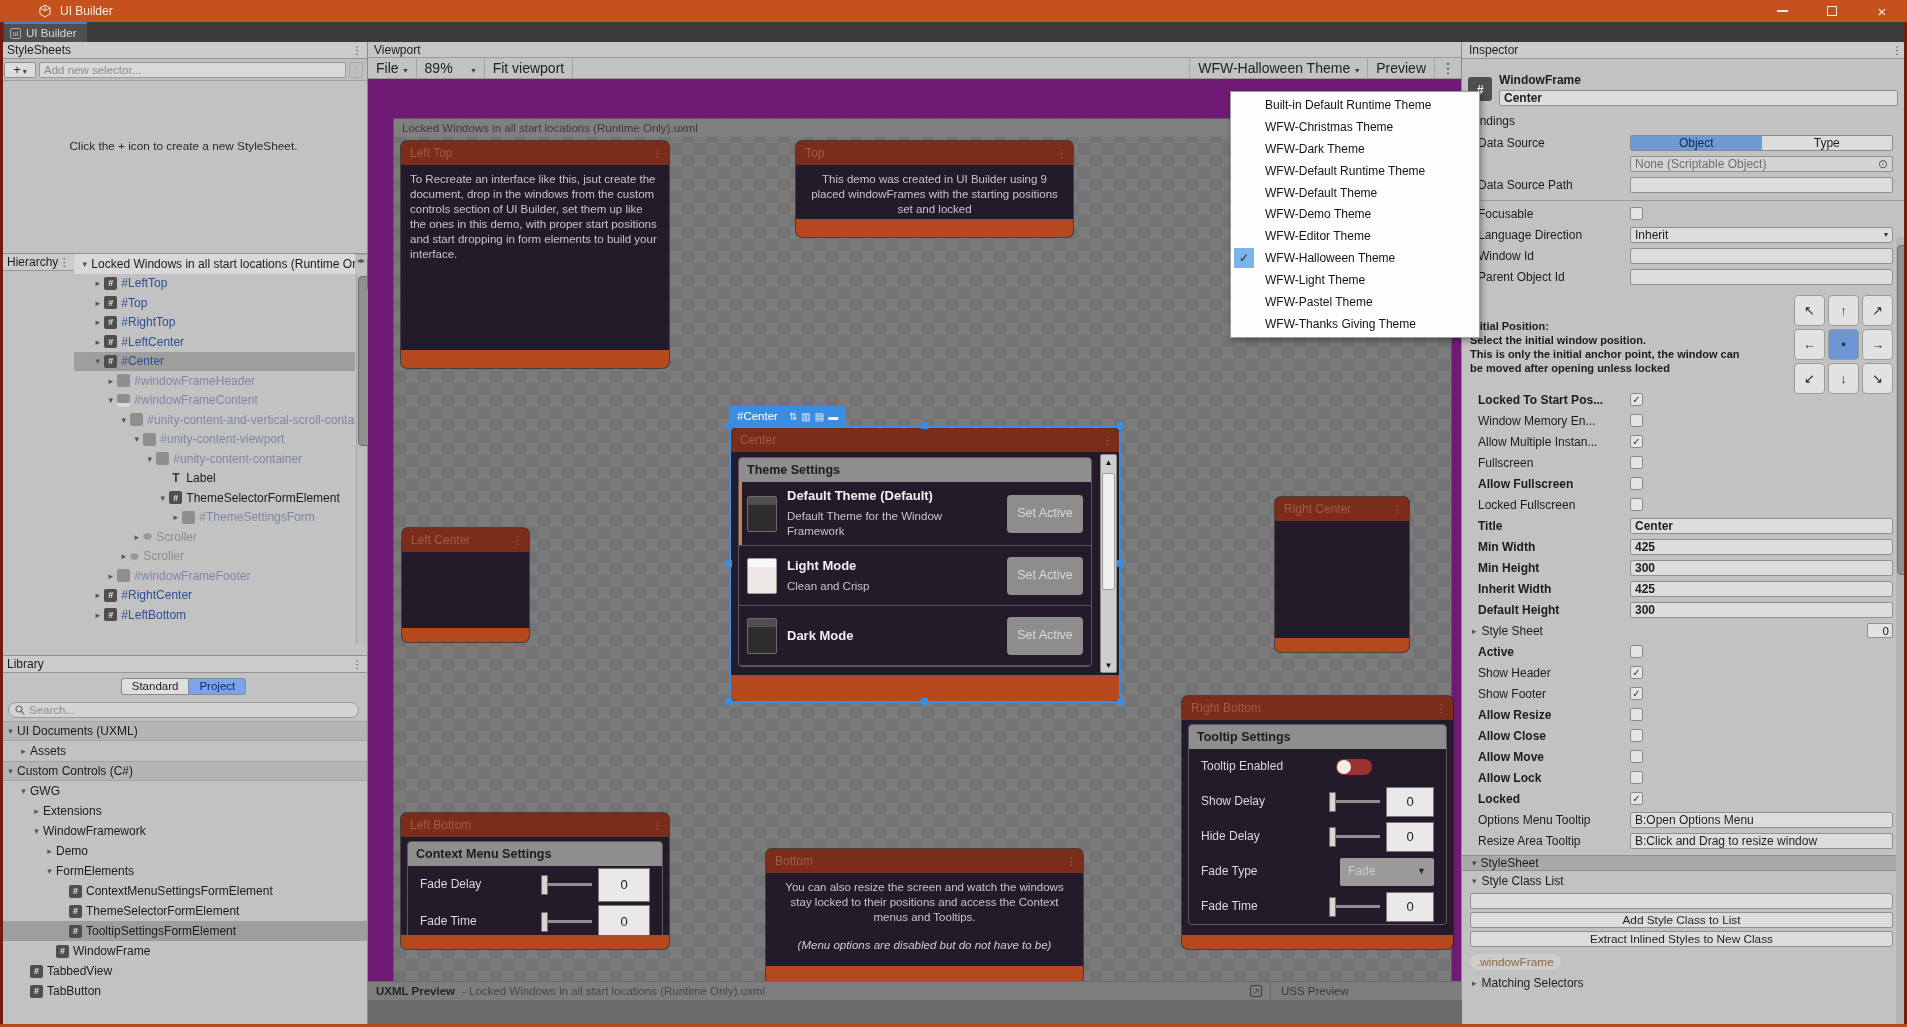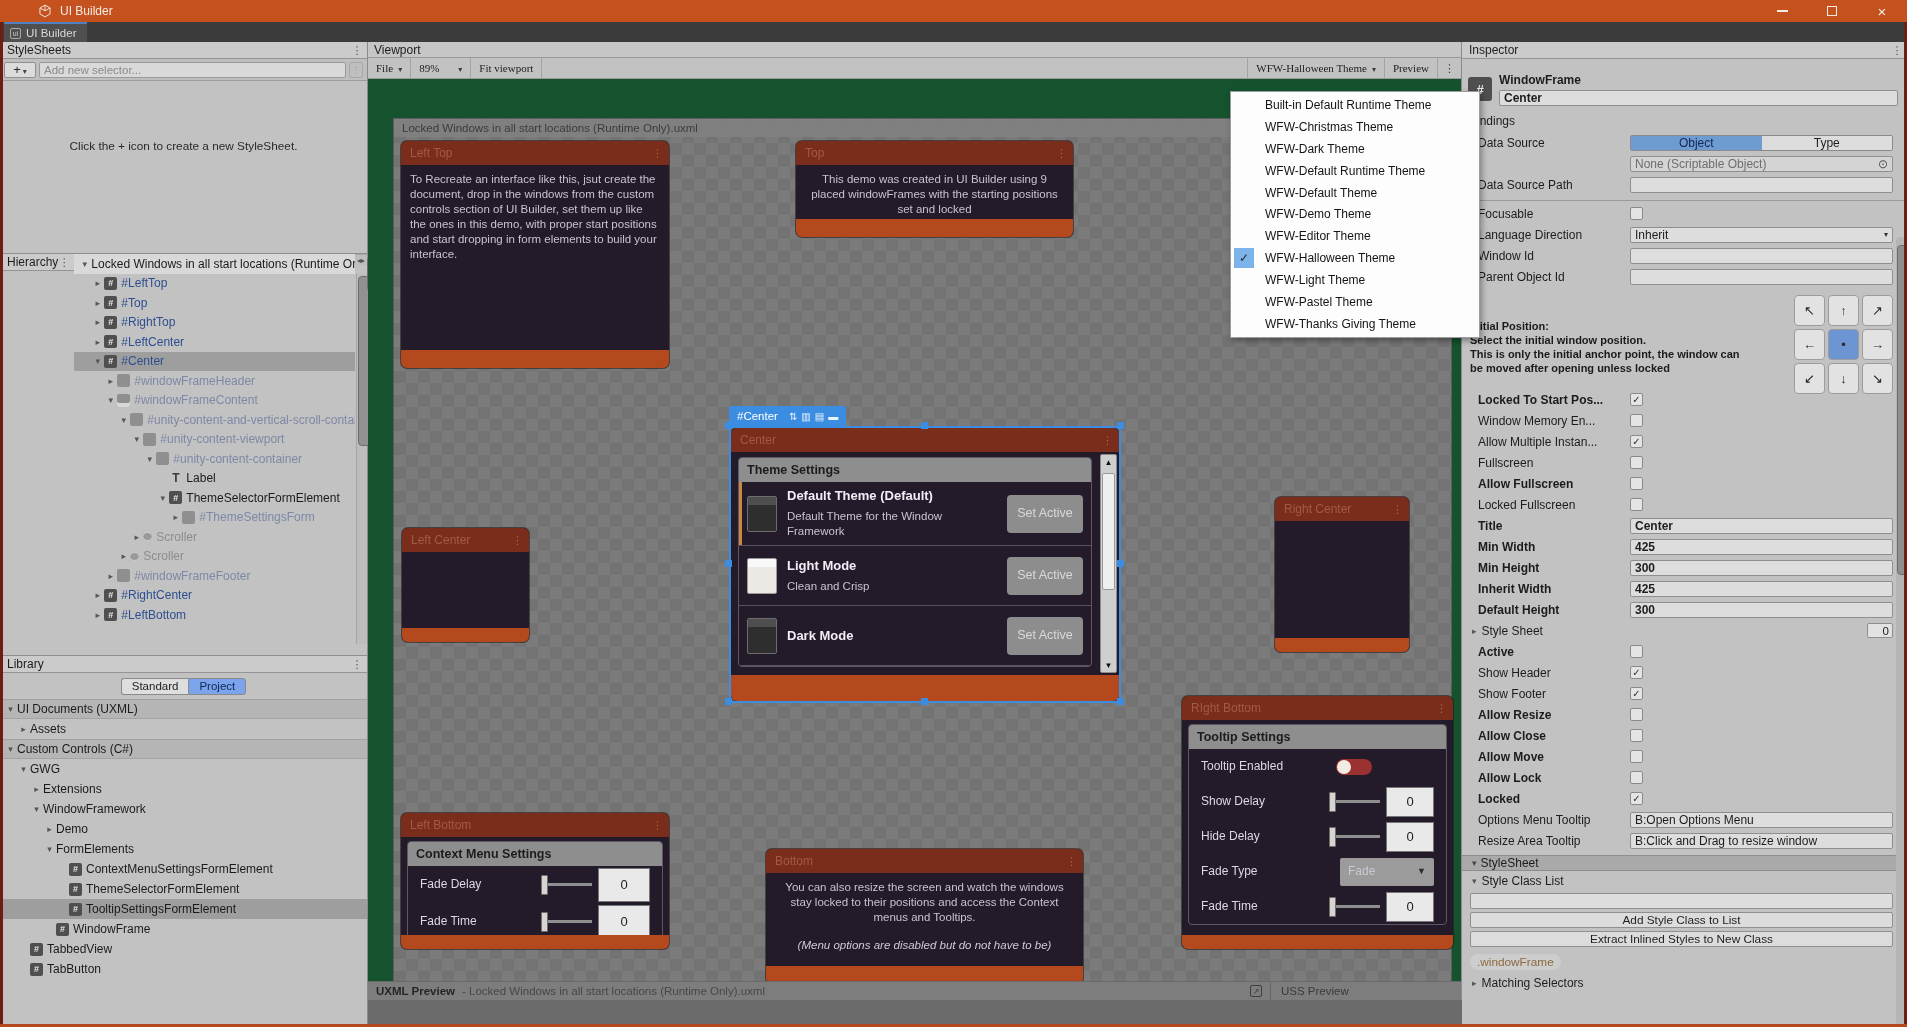--- a/index.html
+++ b/index.html
@@ -68,23 +68,23 @@
   .seg.active { background:#7ba4ec; color:#10264f; }
   .lib-search-row { height:22px; padding:0 8px; flex:none; display:flex; align-items:center; }
   .searchbox { flex:1; height:16px; background:#d4d4d4; border:1px solid #9b9b9b; border-radius:8px; display:flex; align-items:center; padding:0 6px; gap:4px; }
   .searchbox input { flex:1; border:none; background:transparent; outline:none; font-family:"Liberation Sans",sans-serif; font-size:11.5px; color:#444; }
   .searchbox input::placeholder { color:#8d8d8d; }
   .lib-tree .tree-row { height:20px; }
   .lib-tree .tree-row.band { background:#b5b5b5; border-top:1px solid #a3a3a3; border-bottom:1px solid #a3a3a3; }
   .lib-tree .tree-row.sel { background:#9e9e9e; }
 
   
-  .viewport { position:absolute; left:368px; top:42px; width:1094px; height:958px; background:#14532d; border-right:1px solid #8b8b8b; }
+  .viewport { position:absolute; left:368px; top:42px; width:1094px; height:958px; background:#701a75; border-right:1px solid #8b8b8b; }
   .vp-header { height:16px; background:#c6c6c6; border-bottom:1px solid #9a9a9a; display:flex; align-items:center; padding-left:6px; font-size:12px; }
-  .vp-toolbar { height:21px; background:#c2c2c2; border-bottom:1px solid #9a9a9a; display:flex; align-items:stretch; font-size:11px; color:#222;font-family:Liberation Serif, serif; }
+  .vp-toolbar { height:21px; background:#c2c2c2; border-bottom:1px solid #9a9a9a; display:flex; align-items:stretch; font-size:14px; color:#222; }
   .tbtn { display:flex; align-items:center; gap:5px; padding:0 8px; border-right:1px solid #a4a4a4; }
   .tbtn .arr::after { content:"\25BE"; font-size:8px; color:#3c3c3c; }
   .tb-spacer { flex:1; }
   .tb-kebab { display:flex; align-items:center; padding:0 6px; }
   .tb-kebab::after { content:"\22EE"; color:#333; }
   .vp-left-sep { border-left:1px solid #a4a4a4; }
 
   .canvas { position:absolute; left:25px; top:76px; width:1059px; height:880px;
     background-color:#7b7b7b;
     background-image:
@@ -366,20 +366,29 @@
 
     <div class="lib-panel">
       <div class="panelhdr">
         <span>Library</span>
         <span class="kebab"></span>
       </div>
       <div class="lib-toggles" id="lib-toggles">
           <span class="seg">Standard</span>
           <span class="seg active">Project</span>
         </div>
+      <div class="lib-search-row">
+        <span class="searchbox">
+          <svg width="10" height="10" viewBox="0 0 10 10">
+              <circle cx="4" cy="4" r="3" fill="none" stroke="#666" stroke-width="1.2"></circle>
+              <line x1="6.3" y1="6.3" x2="9.3" y2="9.3" stroke="#666" stroke-width="1.2"></line>
+            </svg>
+          <input placeholder="Search..." style="">
+        </span>
+      </div>
       <div class="lib-tree" id="lib-tree">
           <div class="tree-row band" style="padding-left: 4px;">
             <span class="exp">▾</span>
             <span class="lbl c-dark">UI Documents (UXML)</span>
           </div>
           <div class="tree-row" style="padding-left: 17px;">
             <span class="exp">▸</span>
             <span class="lbl c-dark">Assets</span>
           </div>
           <div class="tree-row band" style="padding-left: 4px;">

